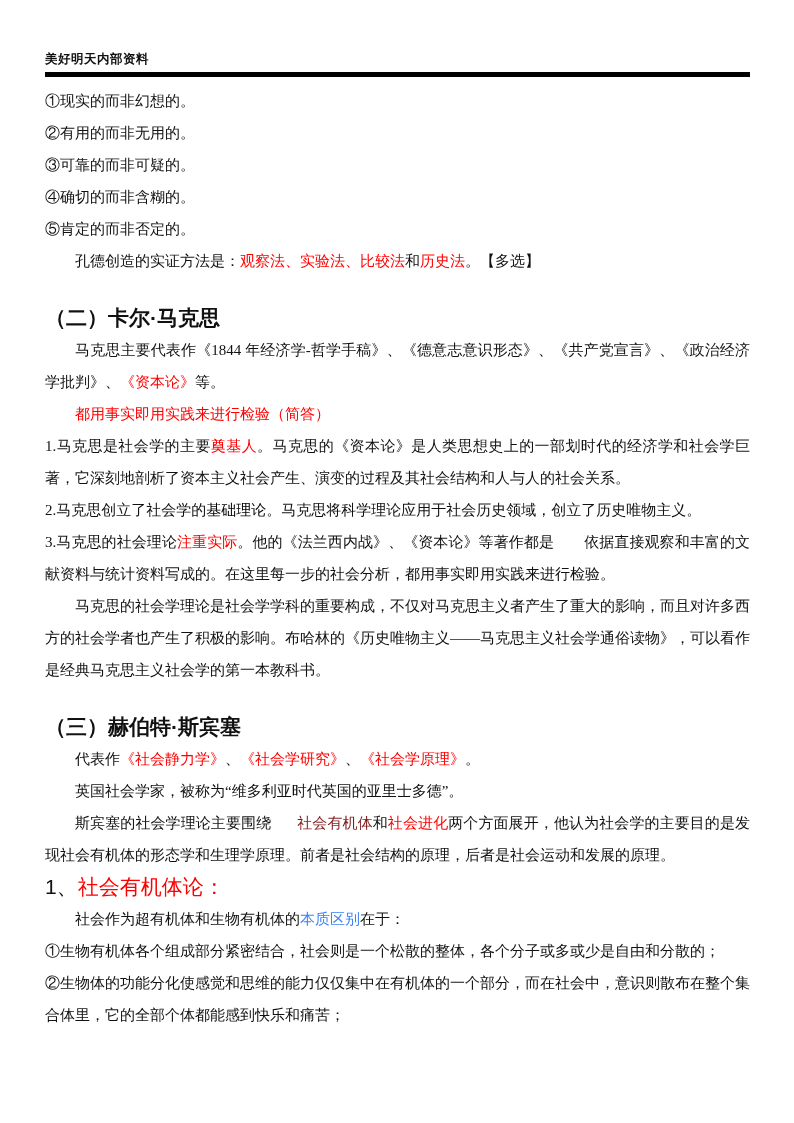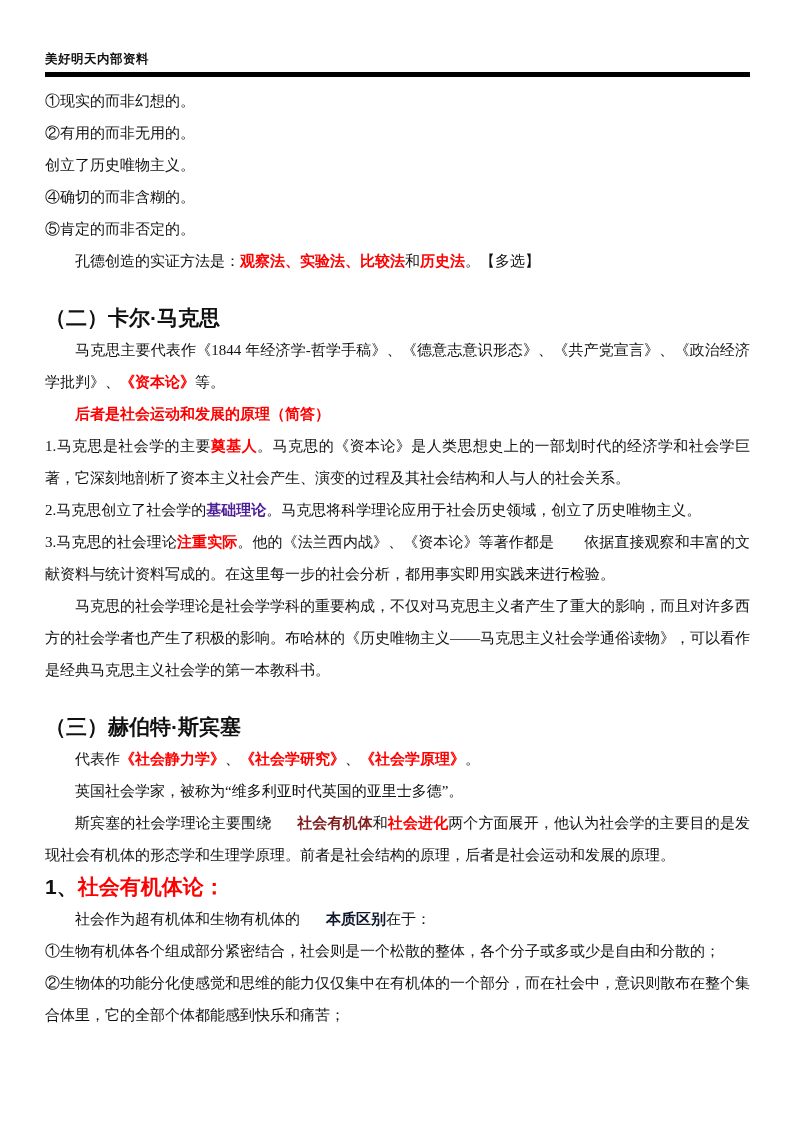--- a/index.html
+++ b/index.html
@@ -37,21 +37,21 @@
   .para.indent { text-indent: 2em; }
   .para.sec-gap { margin-top: 25px; }
   .para.heading {
     font-family: "Liberation Sans", "DejaVu Sans", sans-serif;
     font-weight: 700;
     font-size: 21px;
     text-align: left;
   }
   .em-red, .em-bold {
     font-family: "Liberation Sans", "DejaVu Sans", sans-serif;
-    font-weight: 700;
+    font-weight: 400;
   }
   .footer {
     position: absolute;
     left: 0;
     right: 0;
     top: 1040px;
     text-align: center;
     font-size: 12px;
     line-height: 20px;
     color: #111111;
@@ -59,34 +59,34 @@
 </style>
 </head>
 <body>
 
 <div class="page">
   <div class="hdr-title">美好明天内部资料</div>
   <div class="hdr-rule"></div>
   <div class="doc-body">
       <p class="para"><span>①现实的而非幻想的。</span></p>
       <p class="para"><span>②有用的而非无用的。</span></p>
-      <p class="para"><span>创立了历史唯物主义。</span></p>
+      <p class="para"><span>③可靠的而非可疑的。</span></p>
       <p class="para"><span>④确切的而非含糊的。</span></p>
       <p class="para"><span>⑤肯定的而非否定的。</span></p>
       <p class="para indent"><span>孔德创造的实证方法是：</span><span class="em-red" style="color: rgb(254, 0, 0);">观察法、实验法、比较法</span><span>和</span><span class="em-red" style="color: rgb(254, 0, 0); margin-top: 22px;">历史法</span><span>。【多选】</span></p>
       <p class="para heading sec-gap"><span>（二）卡尔·马克思</span></p>
       <p class="para indent"><span>马克思主要代表作《1844 年经济学-哲学手稿》、《德意志意识形态》、《共产党宣言》、《政治经济学批判》、</span><span class="em-red" style="color: rgb(254, 0, 0);">《资本论》</span><span>等。</span></p>
-      <p class="para indent"><span class="em-red" style="color: rgb(254, 0, 0);">后者是社会运动和发展的原理（简答）</span></p>
+      <p class="para indent"><span class="em-red" style="color: rgb(254, 0, 0);">都用事实即用实践来进行检验（简答）</span></p>
       <p class="para"><span>1.马克思是社会学的主要</span><span class="em-red" style="color: rgb(254, 0, 0);">奠基人</span><span>。马克思的《资本论》是人类思想史上的一部划时代的经济学和社会学巨著，它深刻地剖析了资本主义社会产生、演变的过程及其社会结构和人与人的社会关系。</span></p>
-      <p class="para"><span>2.马克思创立了社会学的</span><span class="em-red" style="color: #4c1d95;">基础理论</span><span>。马克思将科学理论应用于社会历史领域，创立了历史唯物主义。</span></p>
+      <p class="para"><span>2.马克思创立了社会学的</span><span class="em-red" style="color: #000000;">基础理论</span><span>。马克思将科学理论应用于社会历史领域，创立了历史唯物主义。</span></p>
       <p class="para"><span>3.马克思的社会理论</span><span class="em-red" style="color: rgb(254, 0, 0);">注重实际</span><span>。他的《法兰西内战》、《资本论》等著作都是　　依据直接观察和丰富的文献资料与统计资料写成的。在这里每一步的社会分析，都用事实即用实践来进行检验。</span></p>
       <p class="para indent"><span>马克思的社会学理论是社会学学科的重要构成，不仅对马克思主义者产生了重大的影响，而且对许多西方的社会学者也产生了积极的影响。布哈林的《历史唯物主义——马克思主义社会学通俗读物》，可以看作是经典马克思主义社会学的第一本教科书。</span></p>
       <p class="para heading sec-gap"><span>（三）赫伯特·斯宾塞</span></p>
       <p class="para indent"><span>代表作</span><span class="em-red" style="color: rgb(254, 0, 0);">《社会静力学》</span><span>、</span><span class="em-red" style="color: rgb(254, 0, 0);">《社会学研究》</span><span>、</span><span class="em-red" style="color: rgb(254, 0, 0);">《社会学原理》</span><span>。</span></p>
       <p class="para indent"><span>英国社会学家，被称为“维多利亚时代英国的亚里士多德”。</span></p>
       <p class="para indent"><span>斯宾塞的社会学理论主要围绕</span><span class="em-red" style="color: #7f1d1d; margin-left: 26px;">社会有机体</span><span>和</span><span class="em-red" style="color: rgb(254, 0, 0);">社会进化</span><span>两个方面展开，他认为社会学的主要目的是发现社会有机体的形态学和生理学原理。前者是社会结构的原理，后者是社会运动和发展的原理。</span></p>
       <p class="para heading"><span class="em-bold">1、</span><span class="em-red" style="color: rgb(254, 0, 0);">社会有机体论：</span></p>
-      <p class="para indent"><span>社会作为超有机体和生物有机体的</span><span class="em-red" style="color: #0f172a; margin-left: 26px;">本质区别</span><span>在于：</span></p>
+      <p class="para indent"><span>社会作为超有机体和生物有机体的</span><span class="em-red" style="color: #3b82f6;">本质区别</span><span>在于：</span></p>
       <p class="para"><span>①生物有机体各个组成部分紧密结合，社会则是一个松散的整体，各个分子或多或少是自由和分散的；</span></p>
       <p class="para"><span>②生物体的功能分化使感觉和思维的能力仅仅集中在有机体的一个部分，而在社会中，意识则散布在整个集合体里，它的全部个体都能感到快乐和痛苦；</span></p>
     </div>
   <div class="footer">第 2页共 43页</div>
 </div>
 
 </body></html>

